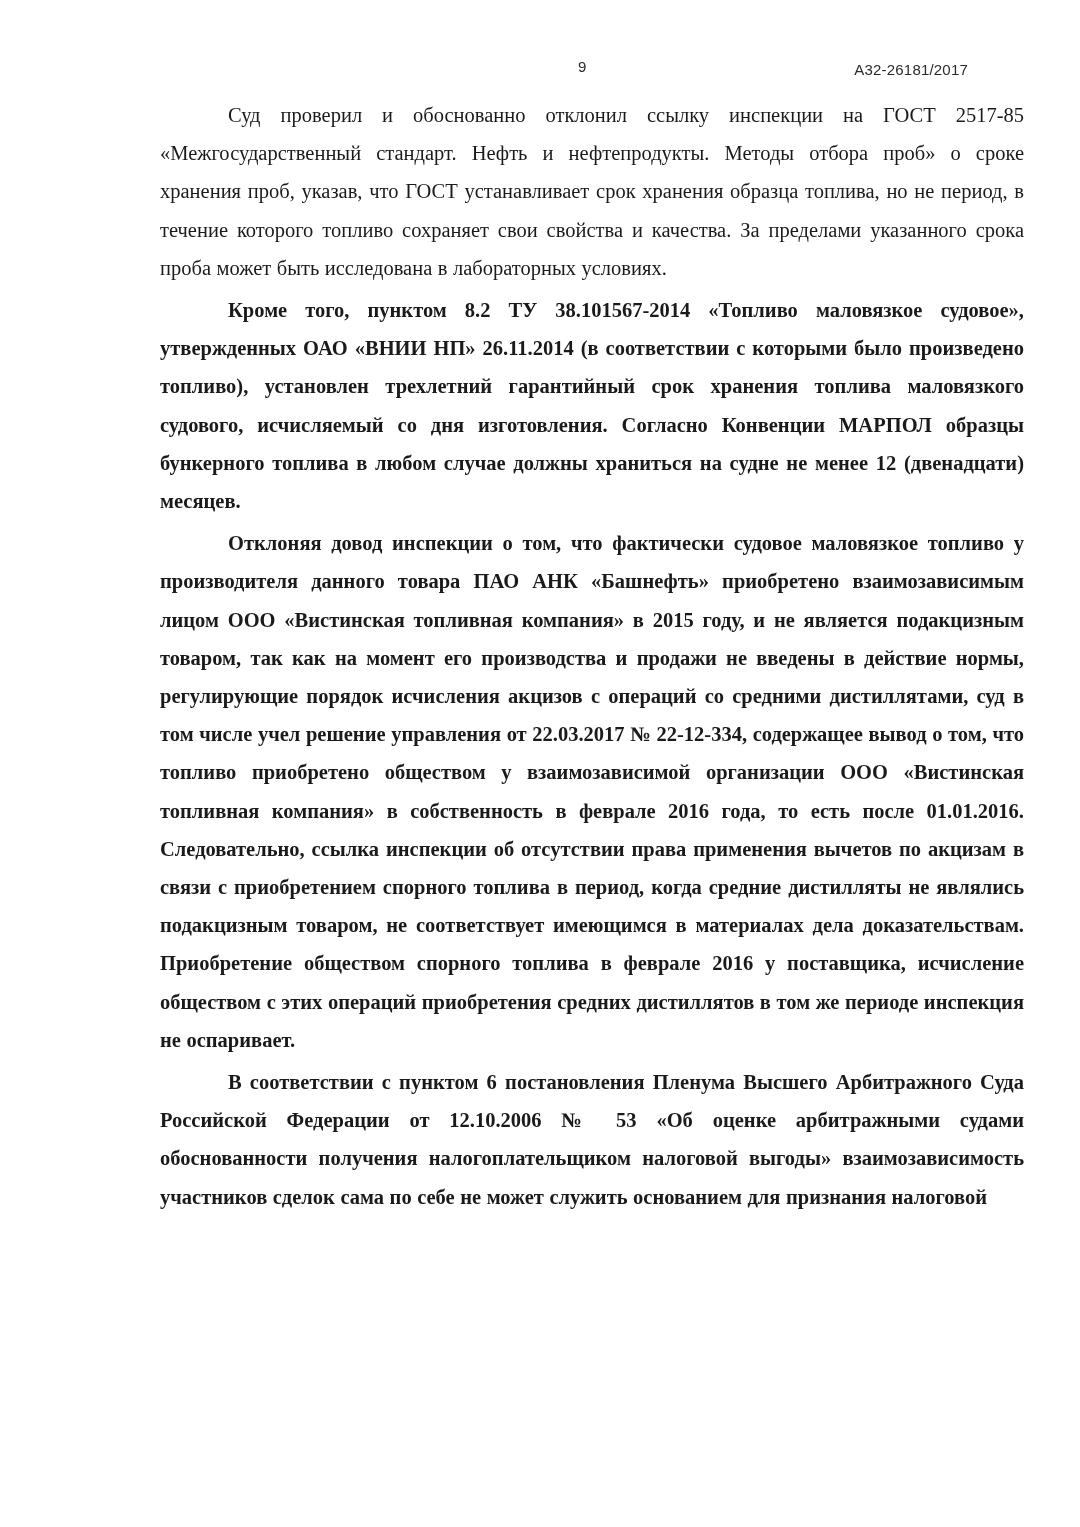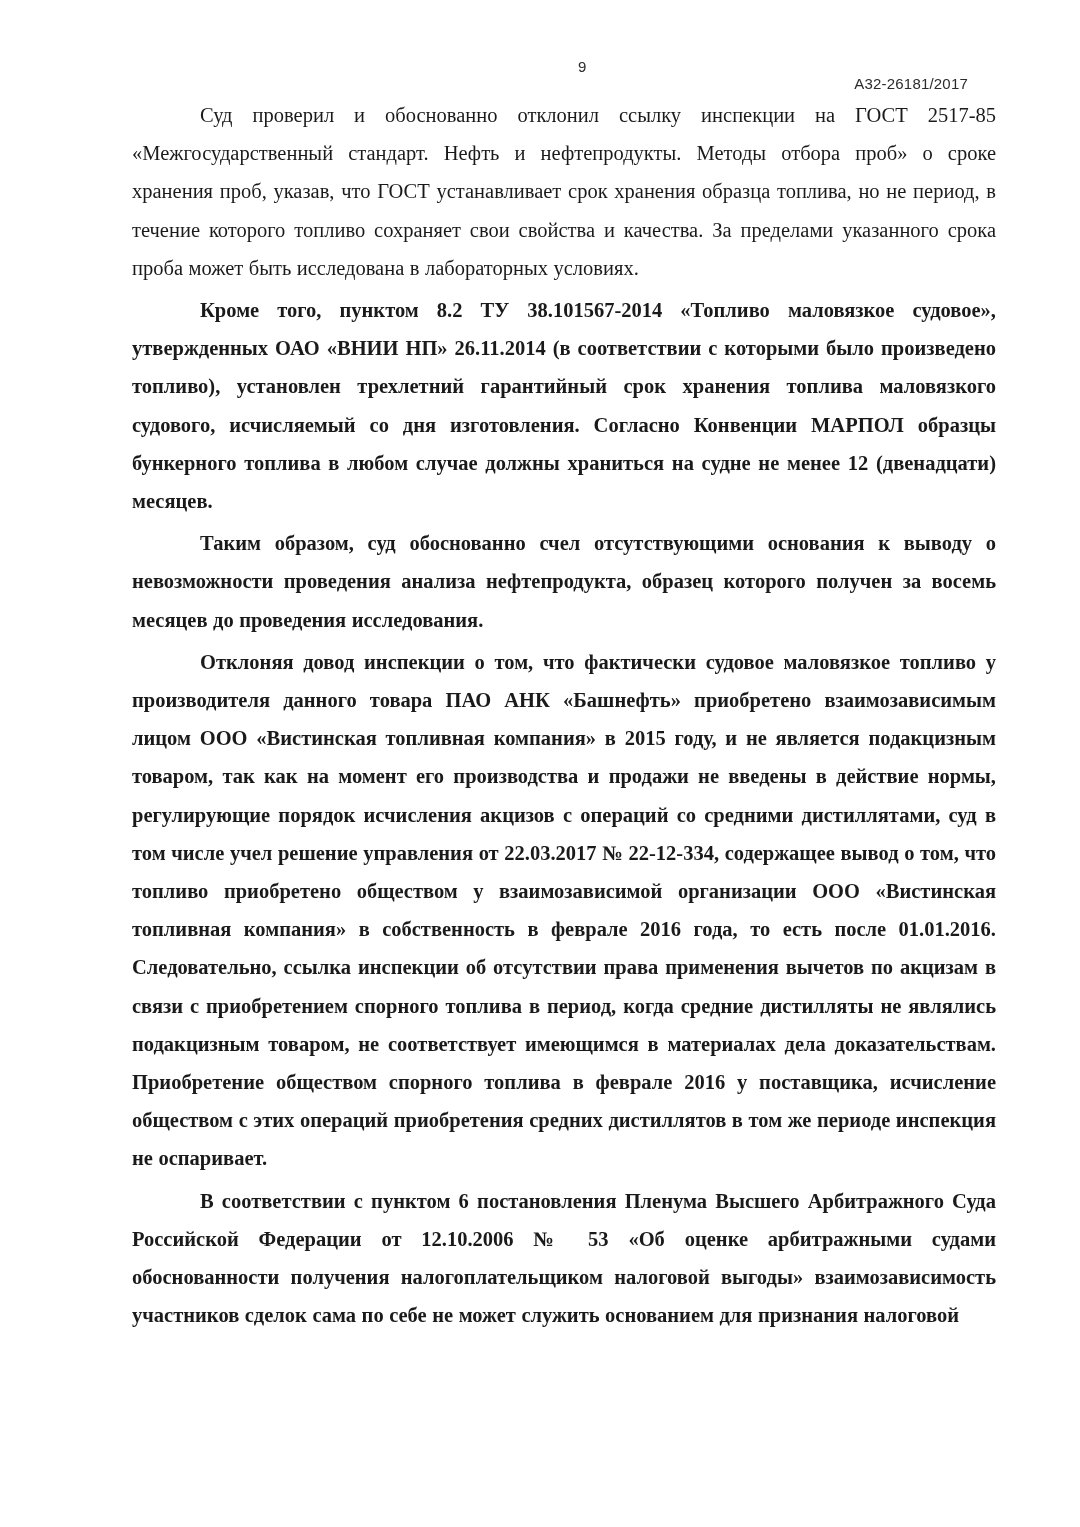--- a/index.html
+++ b/index.html
@@ -36,30 +36,30 @@
   }
   .doc-header .page-number {
     position: absolute;
     left: 430px;
     top: 0;
     letter-spacing: 0.2px;
   }
   .doc-header .case-number {
     position: absolute;
     right: 42px;
-    top: 17px;
+    top: 3px;
     letter-spacing: 0.2px;
     white-space: nowrap;
   }
 
   
   .doc-body {
     position: absolute;
     top: 96px;
-    left: 132px;
+    left: 160px;
     width: 864px;
   }
 
   .para {
     margin: 0 0 0 0;
     text-align: justify;
     text-align-last: left;
     text-indent: 68px;
     font-size: 20.5px;
     line-height: 38.2px;
@@ -80,18 +80,17 @@
 <div class="page">
 
   <div class="doc-header">
     <span class="page-number">9</span>
     <span class="case-number">А32-26181/2017</span>
   </div>
 
   <div class="doc-body">
     <p class="para">Суд проверил и обоснованно отклонил  ссылку инспекции на ГОСТ 2517-85 «Межгосударственный стандарт. Нефть и нефтепродукты. Методы отбора проб» о сроке хранения проб, указав, что  ГОСТ устанавливает срок хранения образца топлива, но не период, в течение которого топливо сохраняет свои свойства и качества. За пределами указанного срока проба может быть исследована в лабораторных условиях.</p>
     <p class="para">Кроме того, пунктом 8.2 ТУ 38.101567-2014 «Топливо маловязкое судовое», утвержденных ОАО «ВНИИ НП» 26.11.2014 (в соответствии с которыми было произведено топливо), установлен трехлетний гарантийный срок хранения топлива маловязкого судового, исчисляемый  со дня изготовления. Согласно Конвенции МАРПОЛ образцы бункерного топлива в любом случае должны храниться на судне не менее 12 (двенадцати) месяцев.</p>
-    <p class="para">Таким образом, суд обоснованно счел отсутствующими основания к выводу о невозможности проведения анализа нефтепродукта, образец которого получен за восемь месяцев до проведения исследования.</p>
     <p class="para">Отклоняя довод инспекции о том, что фактически судовое маловязкое топливо у производителя данного товара  ПАО АНК «Башнефть» приобретено взаимозависимым лицом ООО «Вистинская топливная компания» в 2015 году, и не является подакцизным товаром, так как на момент его производства и продажи не введены в действие нормы, регулирующие порядок исчисления акцизов с операций со средними дистиллятами, суд в том числе учел решение управления от 22.03.2017 № 22-12-334, содержащее вывод о том, что топливо приобретено обществом у взаимозависимой организации ООО «Вистинская топливная компания» в собственность в феврале 2016 года, то есть после 01.01.2016. Следовательно, ссылка инспекции об отсутствии права применения вычетов по акцизам в связи с приобретением спорного топлива в период, когда средние дистилляты не являлись подакцизным товаром,  не соответствует  имеющимся в материалах дела доказательствам. Приобретение обществом спорного топлива   в феврале 2016  у поставщика, исчисление обществом с   этих операций приобретения средних дистиллятов в том же периоде инспекция не оспаривает.</p>
     <p class="para">В соответствии с пунктом 6 постановления Пленума Высшего Арбитражного Суда Российской Федерации от 12.10.2006 № 53 «Об оценке арбитражными судами обоснованности получения налогоплательщиком налоговой выгоды» взаимозависимость участников сделок сама по себе не может служить основанием для признания налоговой</p>
   </div>
 
 </div>
 
 </body></html>

